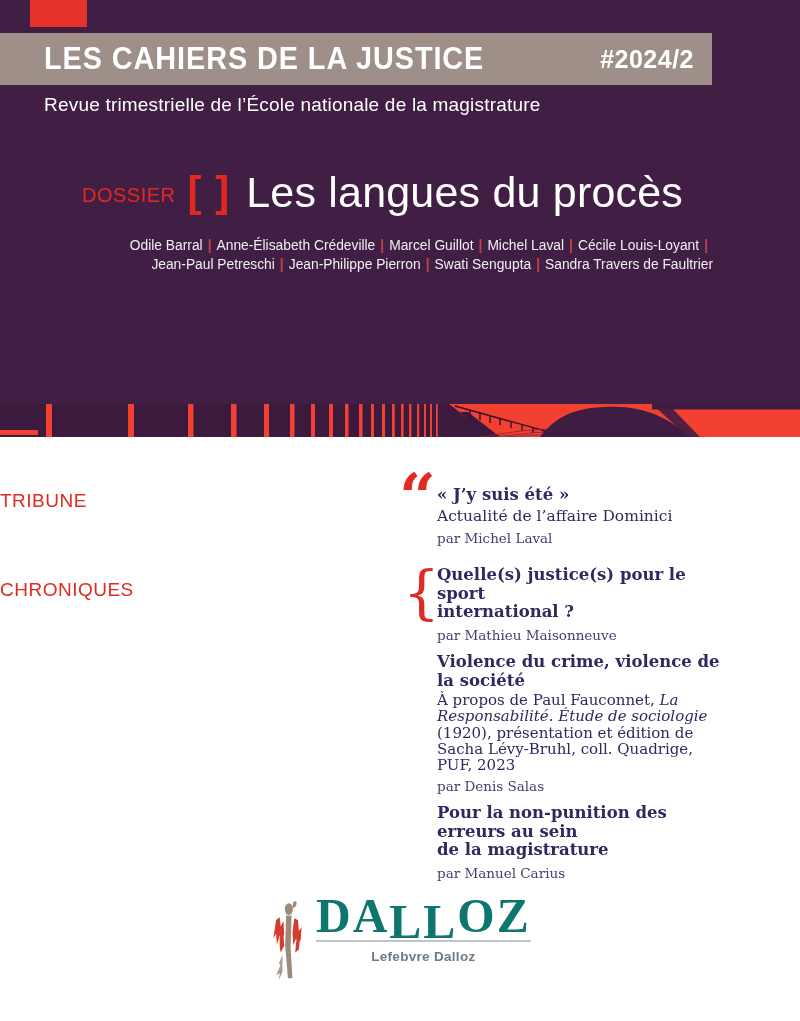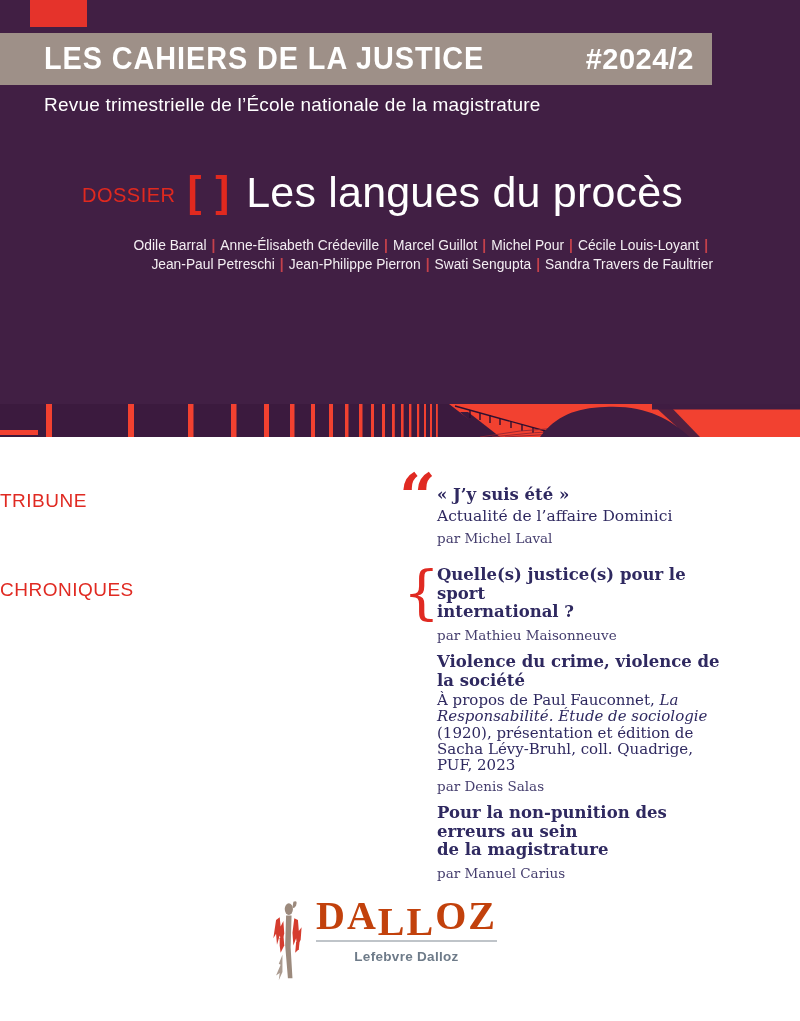--- a/index.html
+++ b/index.html
@@ -4,21 +4,21 @@
 <style>
   html,body{margin:0;padding:0;}
   body{width:800px;height:1021px;background:#ffffff;font-family:"Liberation Sans",sans-serif;position:relative;overflow:hidden;}
   .cover{position:absolute;inset:0;width:800px;height:827px;background:#ffffff;}
 
   
   .purple-block{position:absolute;left:0;top:0;width:800px;height:437px;background:#411f44;}
   .red-tab{position:absolute;left:30px;top:0;width:57px;height:27px;background:#e5332b;}
   .masthead-band{position:absolute;left:0;top:33px;width:712px;height:52px;background:#9e9088;display:flex;align-items:center;}
   .journal-title{color:#ffffff;font-weight:bold;font-size:31px;letter-spacing:1px;margin-left:44px;transform:scaleX(.93);transform-origin:left center;white-space:nowrap;}
-  .issue-number{color:#ffffff;font-weight:bold;font-size:29px;margin-left:auto;margin-right:18px;letter-spacing:.5px;}
+  .issue-number{color:#ffffff;font-weight:bold;font-size:25px;margin-left:auto;margin-right:18px;letter-spacing:.5px;}
   .cover-subtitle{position:absolute;left:44px;top:94px;color:#ffffff;font-size:19px;letter-spacing:.2px;}
 
   .dossier-row{position:absolute;left:82px;top:170px;display:flex;align-items:center;white-space:nowrap;}
   .dossier-label{color:#e0291f;font-size:20px;letter-spacing:.5px;margin-top:4px;}
   .dossier-brackets{color:#e0291f;font-size:42px;font-weight:600;margin-left:12px;letter-spacing:1px;margin-top:-4px;}
   .dossier-title{color:#ffffff;font-size:43px;margin-left:16px;margin-top:-2px;letter-spacing:.2px;}
 
   .authors{position:absolute;left:90px;top:236px;width:623px;text-align:right;color:#f3eef2;font-size:13.8px;line-height:19px;}
   .authors .sep{color:#c4414b;padding:0 5px;font-weight:bold;}
 
@@ -47,21 +47,21 @@
   
   .logos{position:absolute;left:268px;top:896px;display:flex;align-items:flex-start;}
   .enm-logo{display:flex;align-items:flex-start;}
   .enm-figure{width:38px;height:82px;margin-top:4px;}
   .enm-text{margin-left:4px;}
   .enm-acronym{font-family:"Liberation Serif",serif;font-size:48px;line-height:44px;color:#9c8a7d;letter-spacing:3px;}
   .enm-line1{color:#d53c2e;font-size:9.5px;letter-spacing:2.6px;margin-top:4px;}
   .enm-line2{color:#9c8a7d;font-size:9.5px;letter-spacing:1.6px;margin-top:2px;}
   .enm-line2 .lower{text-transform:none;letter-spacing:.5px;}
   .dalloz-logo{margin-left:10px;text-align:center;}
-  .dalloz-name{font-family:"Liberation Serif",serif;font-weight:bold;color:#c2410c;font-size:40px;line-height:40px;letter-spacing:2px;white-space:nowrap;}
+  .dalloz-name{font-family:"Liberation Serif",serif;font-weight:bold;color:#0f766e;font-size:48px;line-height:40px;letter-spacing:2px;white-space:nowrap;}
   .dalloz-name .ll{position:relative;top:6px;}
   .dalloz-rule{height:1.5px;background:#bfc4c9;margin-top:4px;}
   .dalloz-tagline{color:#6e7b89;font-size:13.5px;font-weight:bold;margin-top:7px;letter-spacing:.3px;}
 </style>
 </head>
 <body>
 
 <div class="cover">
 
   <div class="purple-block">
@@ -74,21 +74,21 @@
 
     <div class="cover-subtitle">Revue trimestrielle de l’École nationale de la magistrature</div>
 
     <div class="dossier-row">
       <span class="dossier-label">DOSSIER</span>
       <span class="dossier-brackets">[ ]</span>
       <span class="dossier-title">Les langues du procès</span>
     </div>
 
     <div class="authors" id="authors">
-        <div><span>Odile Barral</span><span class="sep">|</span><span>Anne-Élisabeth Crédeville</span><span class="sep">|</span><span>Marcel Guillot</span><span class="sep">|</span><span>Michel Pour</span><span class="sep">|</span><span>Cécile Louis-Loyant</span><span class="sep">|</span></div>
+        <div><span>Odile Barral</span><span class="sep">|</span><span>Anne-Élisabeth Crédeville</span><span class="sep">|</span><span>Marcel Guillot</span><span class="sep">|</span><span>Michel Laval</span><span class="sep">|</span><span>Cécile Louis-Loyant</span><span class="sep">|</span></div>
         <div><span>Jean-Paul Petreschi</span><span class="sep">|</span><span>Jean-Philippe Pierron</span><span class="sep">|</span><span>Swati Sengupta</span><span class="sep">|</span><span>Sandra Travers de Faultrier</span></div>
       </div>
   </div>
 
   <svg class="art-band" viewBox="0 0 800 33" preserveAspectRatio="none">
     <rect x="0" y="0" width="800" height="33" fill="#3b1a3e"></rect>
 
     <g fill="#f24130">
       <rect x="46" y="0" width="6" height="33"></rect>
         <rect x="128" y="0" width="6" height="33"></rect>

